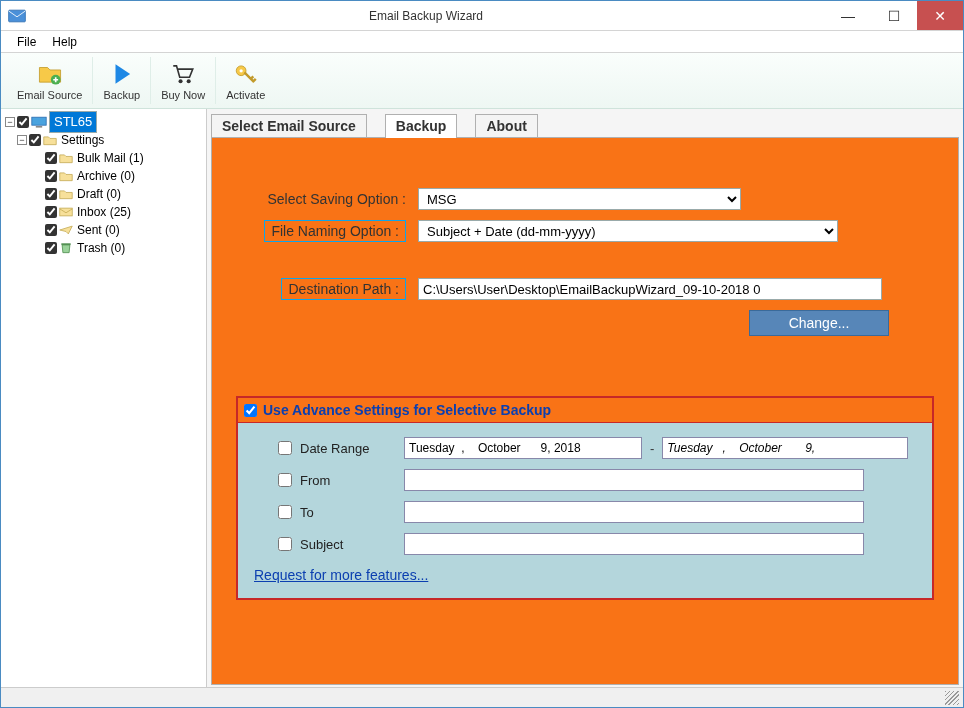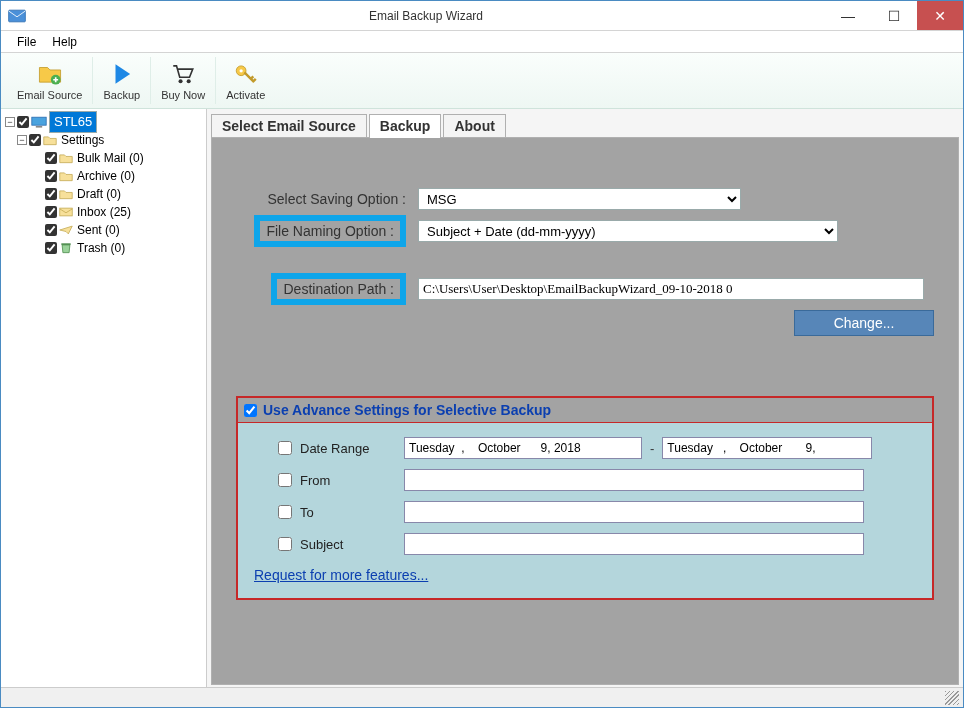--- a/index.html
+++ b/index.html
@@ -22,27 +22,27 @@
 .tree-indent0 { padding-left: 2px; }
 .tree-indent1 { padding-left: 14px; }
 .tree-indent2 { padding-left: 42px; }
 .tree-toggle { width: 10px; height: 10px; border: 1px solid #888; display: flex; align-items: center; justify-content: center; font-size: 9px; line-height: 1; color: #333; background: #fff; }
 .tree-chk { width: 12px; height: 12px; accent-color: #333; }
 .tree-label { padding: 0 2px; }
 .tree-label.sel { background: #0078d7; color: #fff; }
 .folder-ico { width: 14px; height: 12px; }
 .pc-ico { width: 16px; height: 12px; }
 .main { flex: 1; background: #f5f5f5; padding: 4px 4px 0 4px; position: relative; }
-.tabs { display: flex; gap: 2px; }
+.tabs { display: flex; gap: 18px; }
 .tab { background: #fff; border: 1px solid #b0b0b0; padding: 3px 10px 4px 10px; font-size: 14px; font-weight: bold; color: #333; border-bottom: none; position: relative; top: 1px; }
 .tab.active { z-index: 2; background: #fff; }
 .tab.inactive { background: #f4f4f4; }
-.panel { background: #a3a3a3; border: 1px solid #b0b0b0; height: calc(100% - 26px); padding: 50px 24px 10px 24px; position: relative; }
+.panel { background: #f97316; border: 1px solid #b0b0b0; height: calc(100% - 26px); padding: 50px 24px 10px 24px; position: relative; }
 .form-row { display: flex; align-items: center; margin-bottom: 10px; gap: 12px; }
-.label-box { border: 6px solid #0ea5e9; padding: 2px 6px; font-size: 14px; color: #333; }
+.label-box { border: 1px solid #0ea5e9; padding: 2px 6px; font-size: 14px; color: #333; }
 .plain-label { font-size: 14px; color: #333; width: 170px; text-align: right; }
 .sel, .txt { font-size: 13px; padding: 2px 4px; border: 1px solid #9aa; background: #fff; }
 .sel { height: 22px; }
 .txt { height: 22px; }
 .btn-change { background: #5786b8; color: #fff; border: 1px solid #3a6a9a; width: 140px; height: 26px; font-size: 14px; }
 .adv-outer { border: 2px solid #c62828; margin-top: 60px; padding: 0; }
 .adv-header { display: flex; align-items: center; gap: 6px; padding: 4px 6px; font-size: 14px; font-weight: bold; color: #0b3fb0; }
 .adv-body { background: #b4d6dc; border-top: 1px solid #c62828; padding: 14px 16px 14px 16px; }
 .adv-row { display: flex; align-items: center; gap: 8px; margin-bottom: 10px; font-size: 13px; padding-left: 24px; }
 .adv-row input[type=checkbox] { width: 14px; height: 14px; }
@@ -125,21 +125,21 @@
       <svg class="folder-ico" viewBox="0 0 18 14">
           <path d="M1 3 h6 l2 2 h8 v8 h-16 z" fill="#f7e09a" stroke="#c2a953"></path>
         </svg>
       <span class="tree-label">Settings</span>
     </div>
     <div class="tree-row tree-indent2">
       <input type="checkbox" class="tree-chk" checked="" style="">
       <svg class="folder-ico" viewBox="0 0 18 14">
           <path d="M1 3 h6 l2 2 h8 v8 h-16 z" fill="#f7e09a" stroke="#c2a953"></path>
         </svg>
-      <span class="tree-label">Bulk Mail (0)</span>
+      <span class="tree-label">Bulk Mail (1)</span>
     </div>
     <div class="tree-row tree-indent2">
       <input type="checkbox" class="tree-chk" checked="" style="">
       <svg class="folder-ico" viewBox="0 0 18 14">
           <path d="M1 3 h6 l2 2 h8 v8 h-16 z" fill="#f7e09a" stroke="#c2a953"></path>
         </svg>
       <span class="tree-label">Archive (0)</span>
     </div>
     <div class="tree-row tree-indent2">
       <input type="checkbox" class="tree-chk" checked="" style="">
@@ -196,38 +196,38 @@
           <option>Subject + Date (dd-mm-yyyy)</option>
         </select>
       </div>
 
       <div style="height:26px"></div>
 
       <div class="form-row">
         <div style="width:170px;text-align:right">
           <span class="label-box">Destination Path :</span>
         </div>
-        <input class="txt" style="width: 506px; font-family: Liberation Serif, serif;" value="C:\Users\User\Desktop\EmailBackupWizard_09-10-2018 0">
-      </div>
-      <div class="form-row" style="justify-content:flex-end;padding-left:468px">
+        <input class="txt" style="width: 464px;" value="C:\Users\User\Desktop\EmailBackupWizard_09-10-2018 0">
+      </div>
+      <div class="form-row" style="justify-content:center;padding-left:468px">
         <button class="btn-change">Change...</button>
       </div>
 
       <div class="adv-outer">
         <div class="adv-header">
           <input type="checkbox" checked="" style="">
           <span>Use Advance Settings for Selective Backup</span>
         </div>
         <div class="adv-body">
           <div class="adv-row">
             <input type="checkbox" style="">
             <span class="lbl">Date Range</span>
             <input class="adv-input" style="width: 238px;" value="Tuesday  ,    October      9, 2018">
             <span class="date-sep">-</span>
-            <input class="adv-input" style="width: 210px;" value="Tuesday   ,    October       9,">
+            <input class="adv-input" style="width: 246px; font-style: italic;" value="Tuesday   ,    October       9,">
           </div>
           <div class="adv-row">
             <input type="checkbox" style="">
             <span class="lbl">From</span>
             <input class="adv-input" style="width: 460px;">
           </div>
           <div class="adv-row">
             <input type="checkbox" style="">
             <span class="lbl">To</span>
             <input class="adv-input" style="width: 460px;">

